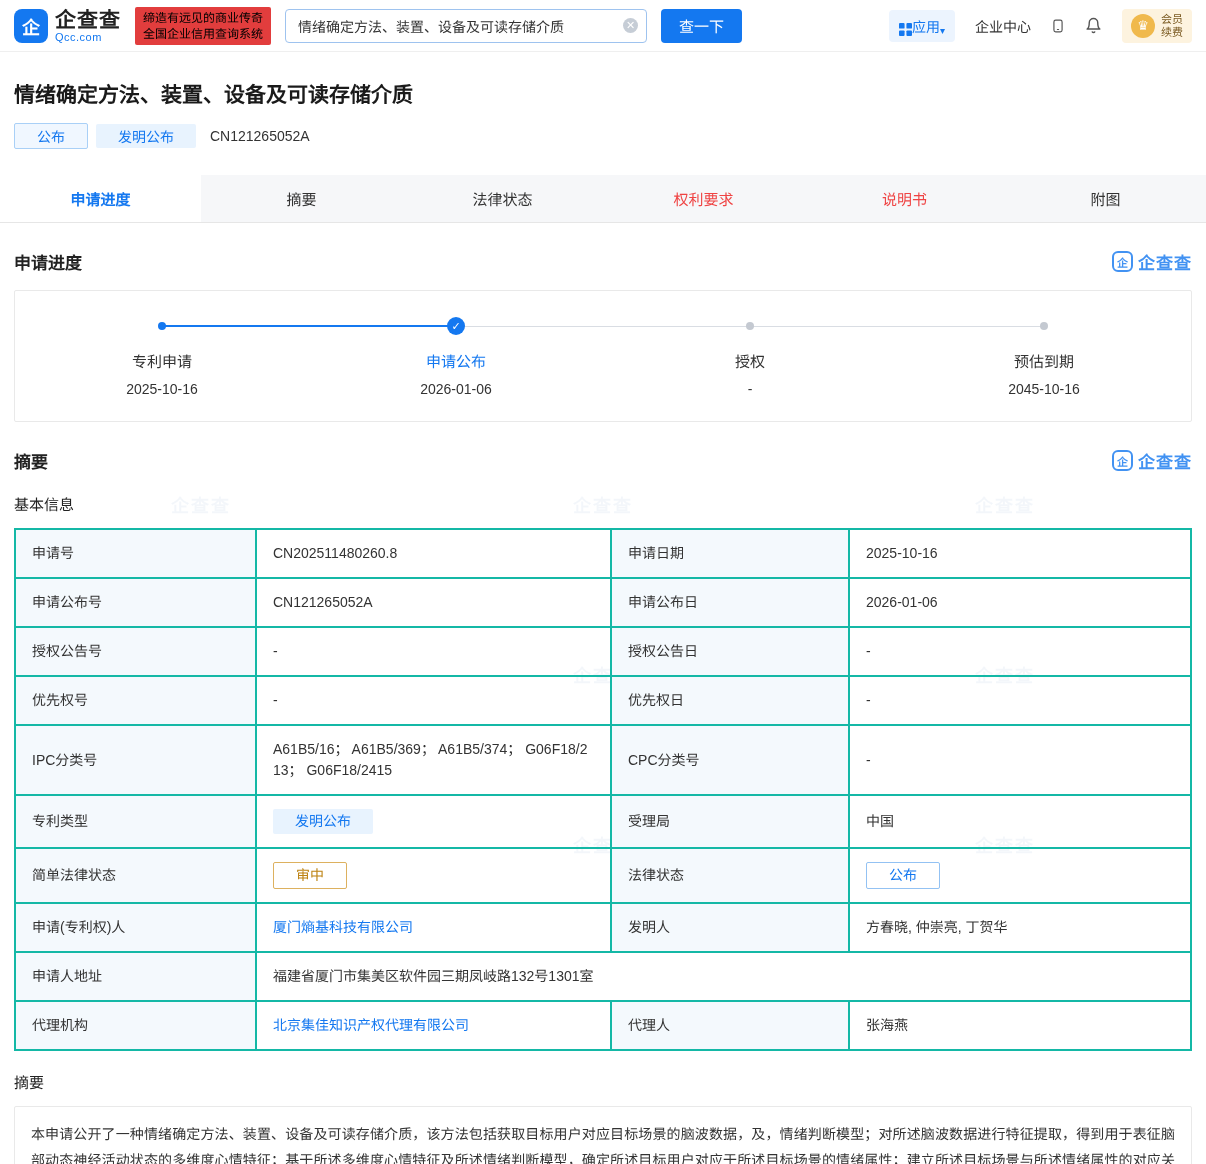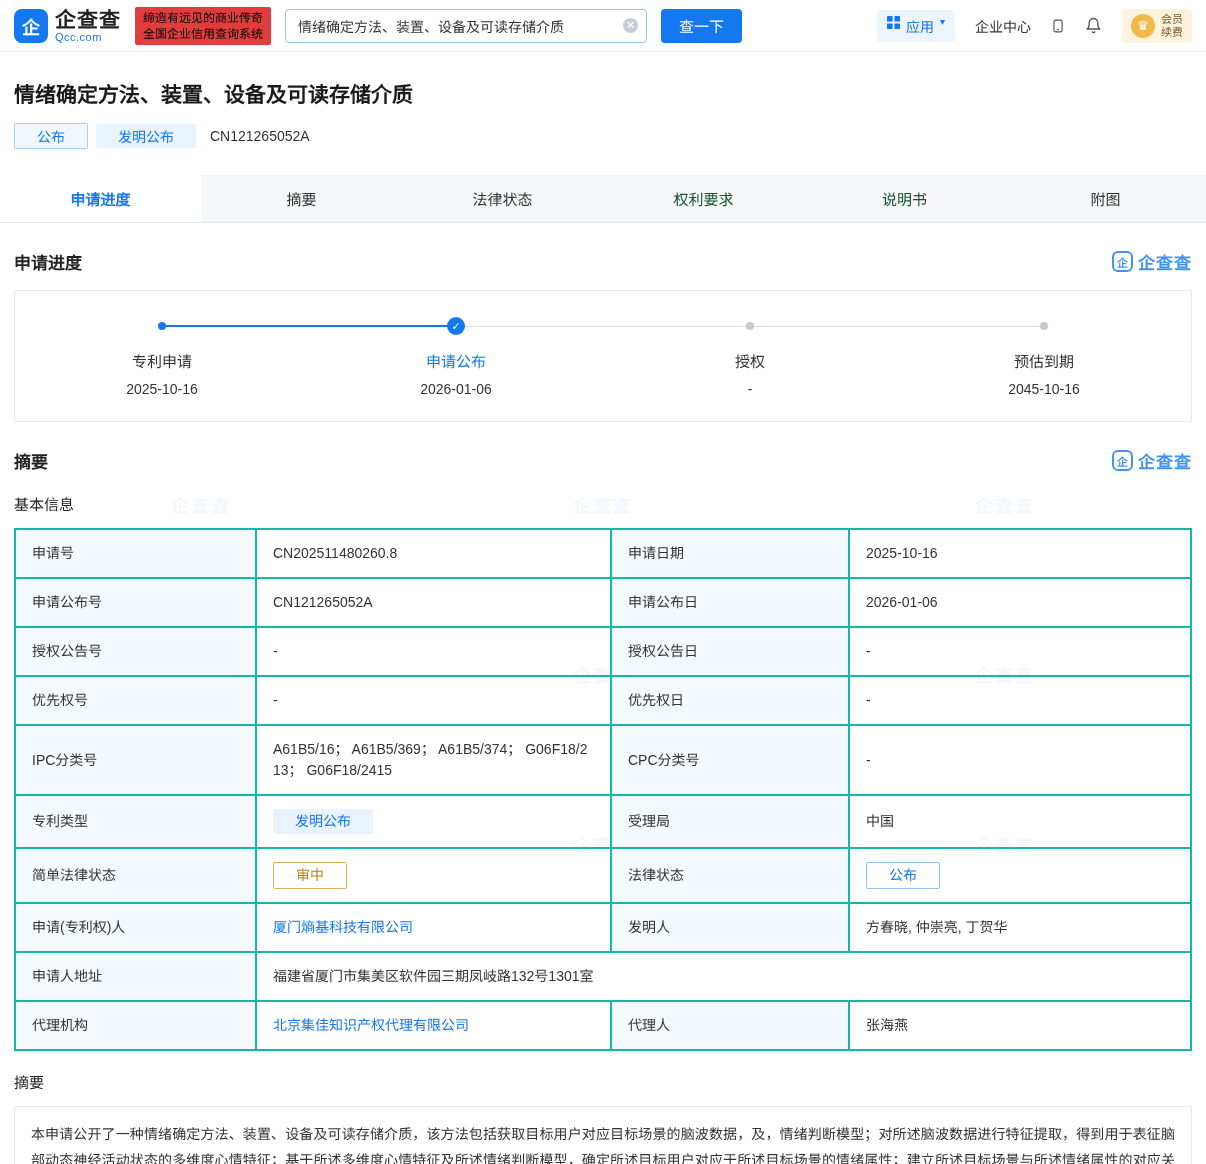--- a/index.html
+++ b/index.html
@@ -16,21 +16,21 @@
   .logo-icon { width: 34px; height: 34px; background: #1478f0; border-radius: 8px; color: #fff; font-size: 18px; font-weight: bold; display: flex; align-items: center; justify-content: center; }
   .logo-text-wrap { line-height: 1; }
   .logo-cn { font-size: 21px; font-weight: bold; color: #222; letter-spacing: 1px; }
   .logo-en { font-size: 11px; color: #1478f0; margin-top: 2px; letter-spacing: .5px; }
   .slogan { background: #e23d3d; color: #000000; font-size: 12px; line-height: 16px; padding: 3px 8px; border-radius: 2px; white-space: nowrap; }
   .searchbox { display: flex; align-items: center; width: 362px; height: 34px; border: 1px solid #9ec3ef; border-radius: 4px; padding: 0 8px 0 12px; }
   .searchbox input { flex: 1; border: none; outline: none; font-size: 14px; color: #333; font-family: inherit; background: transparent; }
   .clear-icon { width: 15px; height: 15px; border-radius: 50%; background: #c6cdd6; color: #fff; font-size: 11px; line-height: 15px; text-align: center; cursor: pointer; }
   .search-btn { height: 34px; padding: 0 18px; background: #1478f0; color: #fff; border: none; border-radius: 4px; font-size: 15px; cursor: pointer; font-family: Liberation Mono, monospace; }
   .top-right { margin-left: auto; display: flex; align-items: center; gap: 20px; }
-  .app-chip { display: flex; align-items: flex-start; gap: 6px; background: #ecf4fe; border-radius: 4px; padding: 6px 10px; color: #1478f0; font-size: 14px; cursor: pointer; }
+  .app-chip { display: flex; align-items: flex-end; background: #ecf4fe; border-radius: 4px; padding: 6px 10px; color: #1478f0; font-size: 14px; cursor: pointer; }
   .caret { font-size: 10px; color: #1478f0; }
   .nav-plain { font-size: 14px; color: #333; cursor: pointer; }
   .icon-btn { display: flex; align-items: center; cursor: pointer; }
   .member { display: flex; align-items: center; gap: 6px; background: #fdf3df; border-radius: 4px; padding: 4px 9px; cursor: pointer; }
   .member-icon { width: 24px; height: 24px; border-radius: 50%; background: #f0b94c; color: #fff; font-size: 13px; display: flex; align-items: center; justify-content: center; }
   .member-text { font-size: 11px; line-height: 13px; color: #7a5a21; }
 
   
   .title-area { padding: 26px 14px 0; }
   .page-title { font-size: 21px; font-weight: bold; color: #1a1a1a; }
@@ -39,21 +39,21 @@
   .tag-outline-blue { color: #1478f0; background: #f0f7ff; border: 1px solid #a9d0f7; }
   .tag-fill-blue { color: #1478f0; background: #e8f3fe; }
   .tag-outline-orange { color: #bd8313; background: #fff; border: 1px solid #ddb15f; }
   .tag-outline-blue2 { color: #1478f0; background: #fff; border: 1px solid #93c2f3; }
   .patent-no { font-size: 14px; color: #333; margin-left: 6px; }
 
   
   .tabs { display: flex; margin-top: 26px; background: #f6f7f9; border-bottom: 1px solid #e6e6e6; height: 48px; }
   .tab { flex: 1; display: flex; align-items: center; justify-content: center; font-size: 15px; color: #333; cursor: pointer; }
   .tab.active { background: #fff; color: #1478f0; font-weight: bold; }
-  .tab.disabled { color: #14532d; cursor: default; }
+  .tab.disabled { color: #ef4444; cursor: default; }
 
   
   main { padding: 0 14px 24px; position: relative; }
   .wm-layer { position: absolute; inset: 0; display: grid; grid-template-columns: repeat(3, 1fr); grid-auto-rows: 170px; pointer-events: none; overflow: hidden; z-index: 0; }
   .wm-layer span { justify-self: center; align-self: center; color: #2e6cb5; opacity: .05; font-size: 18px; font-weight: bold; letter-spacing: 2px; }
   .z1 { position: relative; z-index: 1; }
 
   .sec-head { display: flex; align-items: center; justify-content: space-between; margin: 26px 0 16px; }
   .sec-title { font-size: 17px; font-weight: bold; color: #222; }
   .wm-logo { display: flex; align-items: center; gap: 5px; opacity: .8; }

